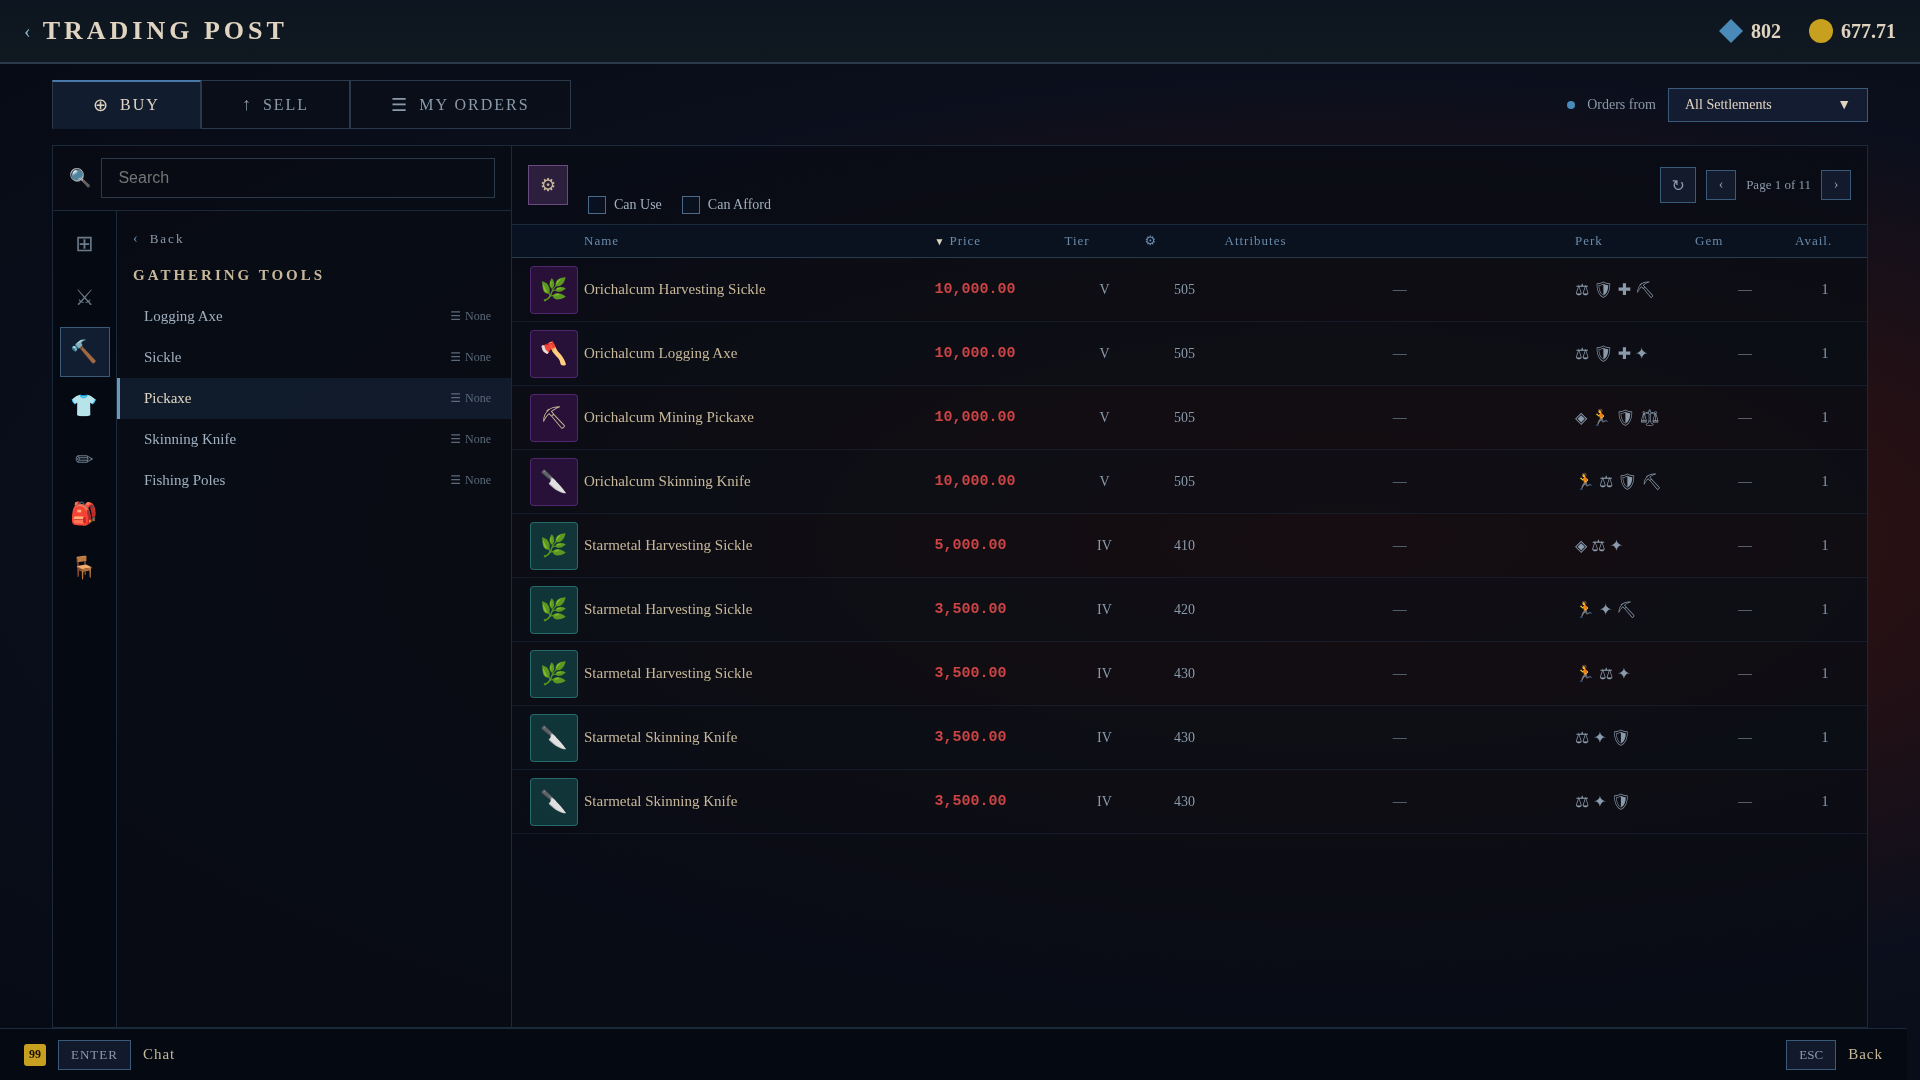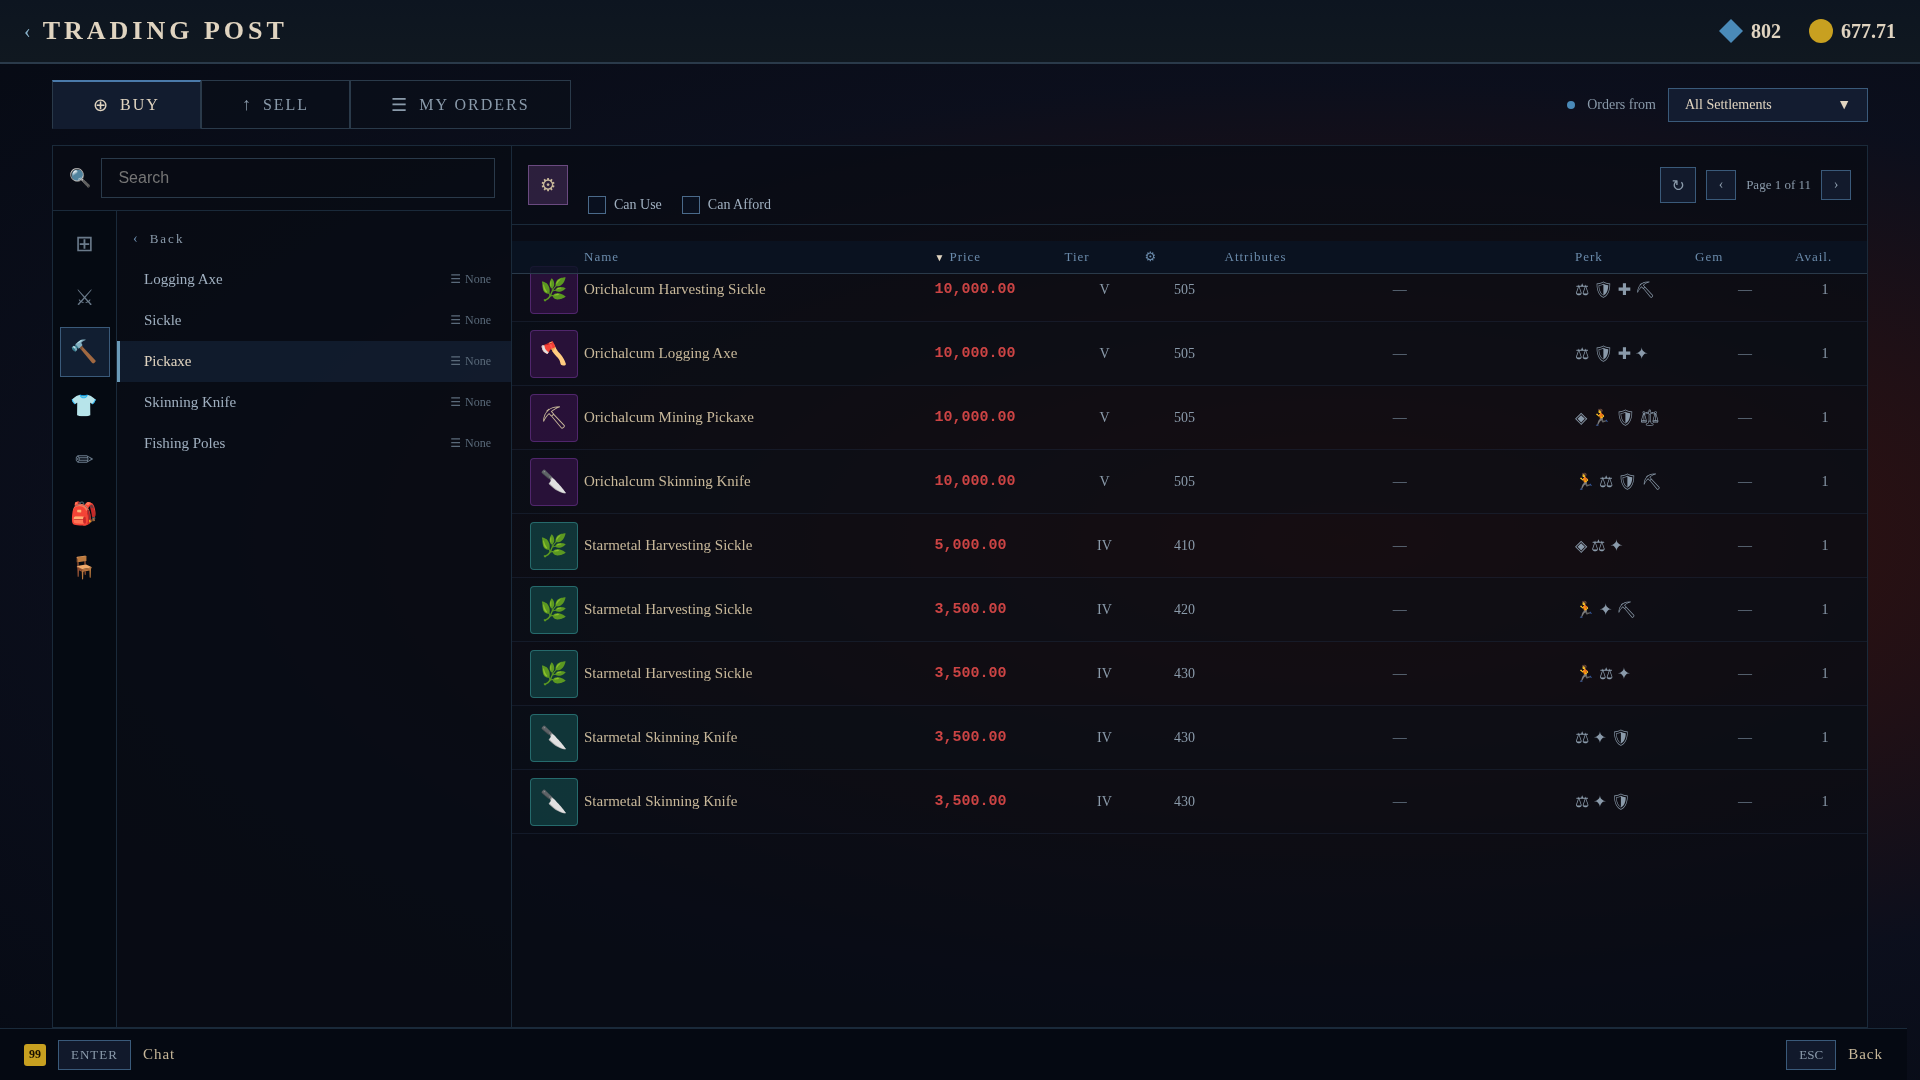--- a/index.html
+++ b/index.html
@@ -387,21 +387,21 @@
     .table-header {
       display: grid;
       grid-template-columns: 60px 1fr 130px 80px 80px 1fr 120px 100px 60px;
       padding: 8px 12px;
       background: rgba(10,20,35,0.8);
       border-bottom: 1px solid #2a3a4a;
       font-size: 13px;
       color: #6a8aaa;
       letter-spacing: 1px;
       position: sticky;
-      top: 16px;
+      top: 0;
       z-index: 5;
     }
 
     .col-header {
       display: flex;
       align-items: center;
       gap: 4px;
     }
 
     .sort-arrow {
@@ -644,20 +644,21 @@
           <div class="nav-icon-item">✏</div>
           <div class="nav-icon-item">🎒</div>
           <div class="nav-icon-item">🪑</div>
         </div>
 
         <div class="category-list">
           <div class="category-header">
             <span class="category-back-arrow">‹</span>
             <span>Back</span>
           </div>
+          <div class="category-title">GATHERING TOOLS</div>
           <div class="category-item">
             <span>Logging Axe</span>
             <span class="category-item-badge">
               ☰ <span>None</span>
             </span>
           </div>
           <div class="category-item">
             <span>Sickle</span>
             <span class="category-item-badge">
               ☰ <span>None</span>

